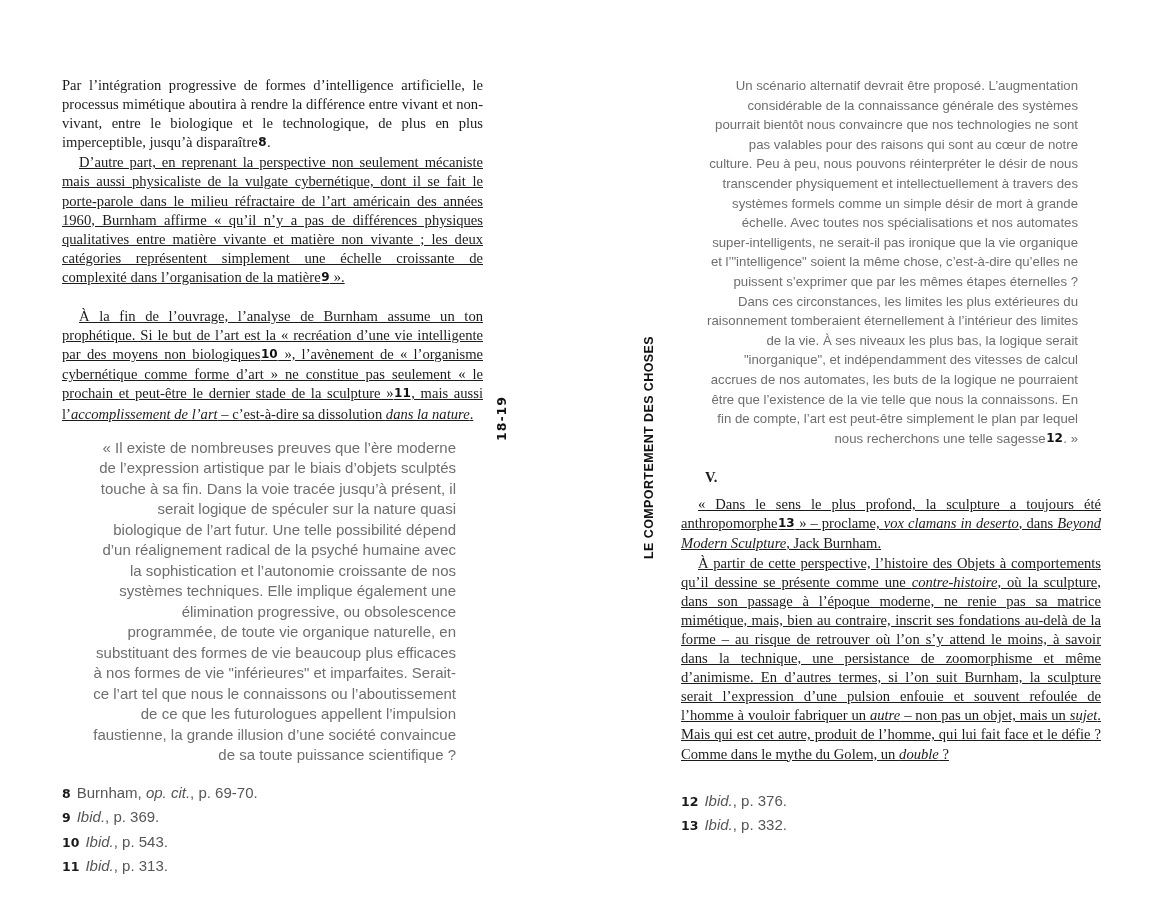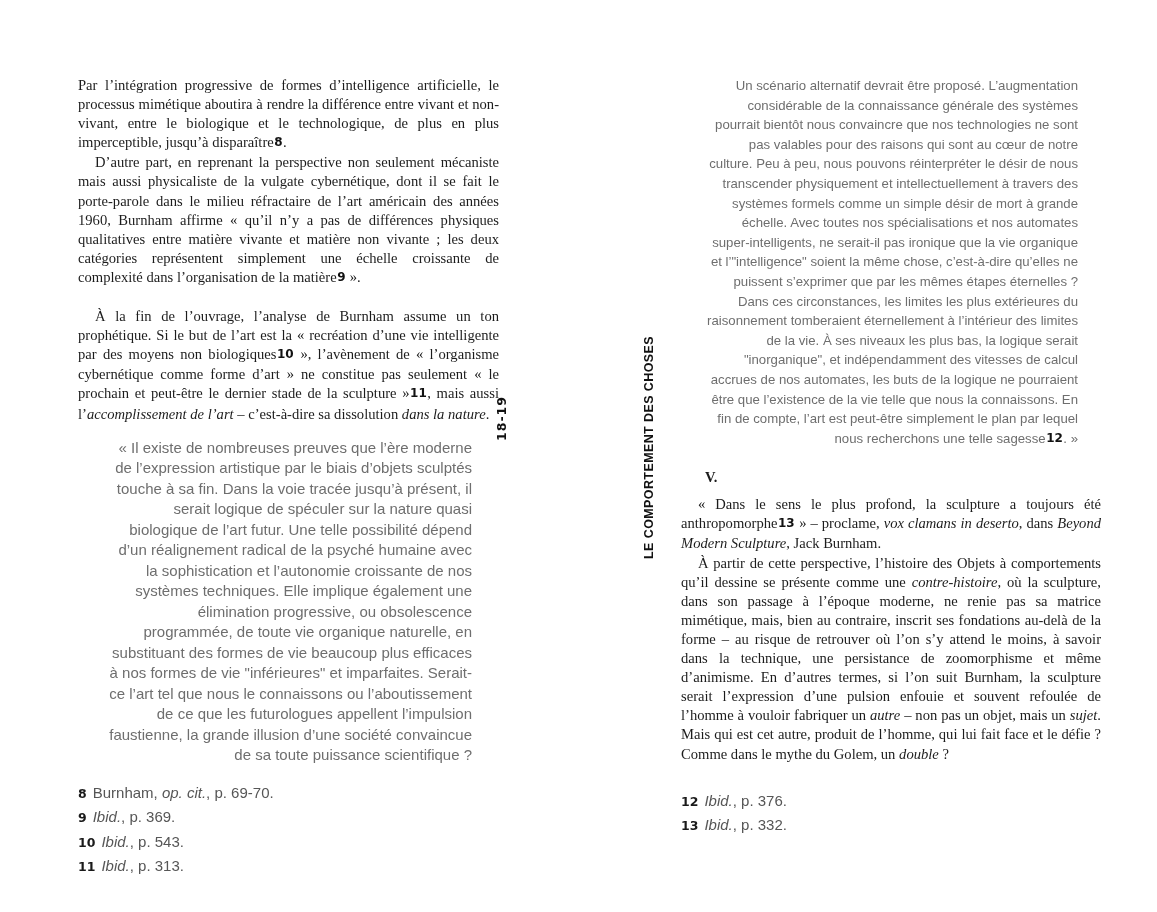--- a/index.html
+++ b/index.html
@@ -1,24 +1,24 @@
 <!DOCTYPE html>
 <html><head>
 <meta charset="utf-8">
 <style>
   * { margin:0; padding:0; box-sizing:border-box; }
   html, body { width:1157px; height:912px; background:#ffffff; }
   body { position:relative; overflow:hidden; font-family:"Liberation Serif", serif; }
 
   .page-col { position:absolute; }
-  #left-page  { left:78px;  top:76px; width:421px; }
+  #left-page  { left:62px;  top:76px; width:421px; }
   #right-page { left:681px; top:76px; width:420px; }
 
   .para { font-size:14.6px; line-height:19.1px; text-align:justify; color:#1c1c1c; }
-  .para.indent { text-indent:17px; }
+  .para.indent { text-indent:17px;text-decoration:underline; }
   .para.space-before { margin-top:19px; }
 
   .blockquote {
     font-family:"Liberation Sans", sans-serif;
     color:#6e6e6e; text-align:right;
   }
   #left-quote  { margin-top:14px; margin-left:27px; width:367px; font-size:15px; line-height:20.5px; }
   #right-quote { margin-left:25px; width:372px; font-size:13.2px; line-height:19.6px; }
 
   .fnref {

